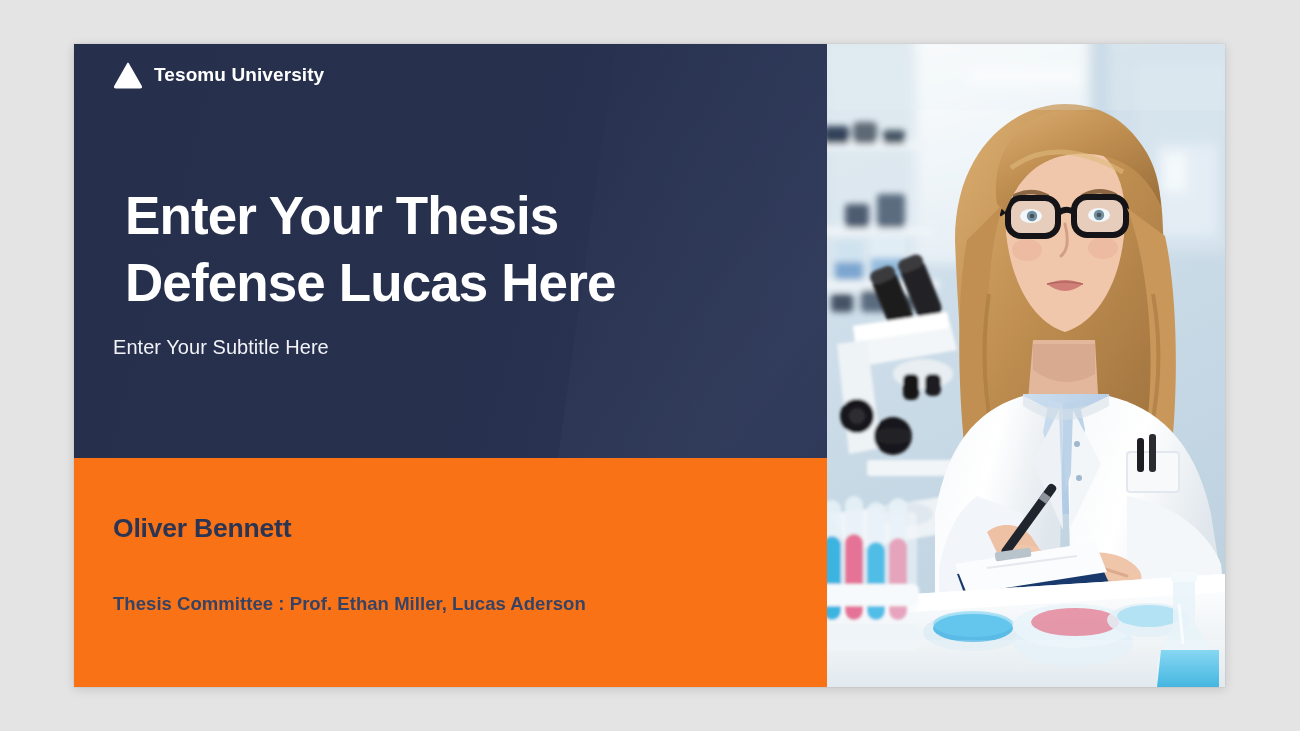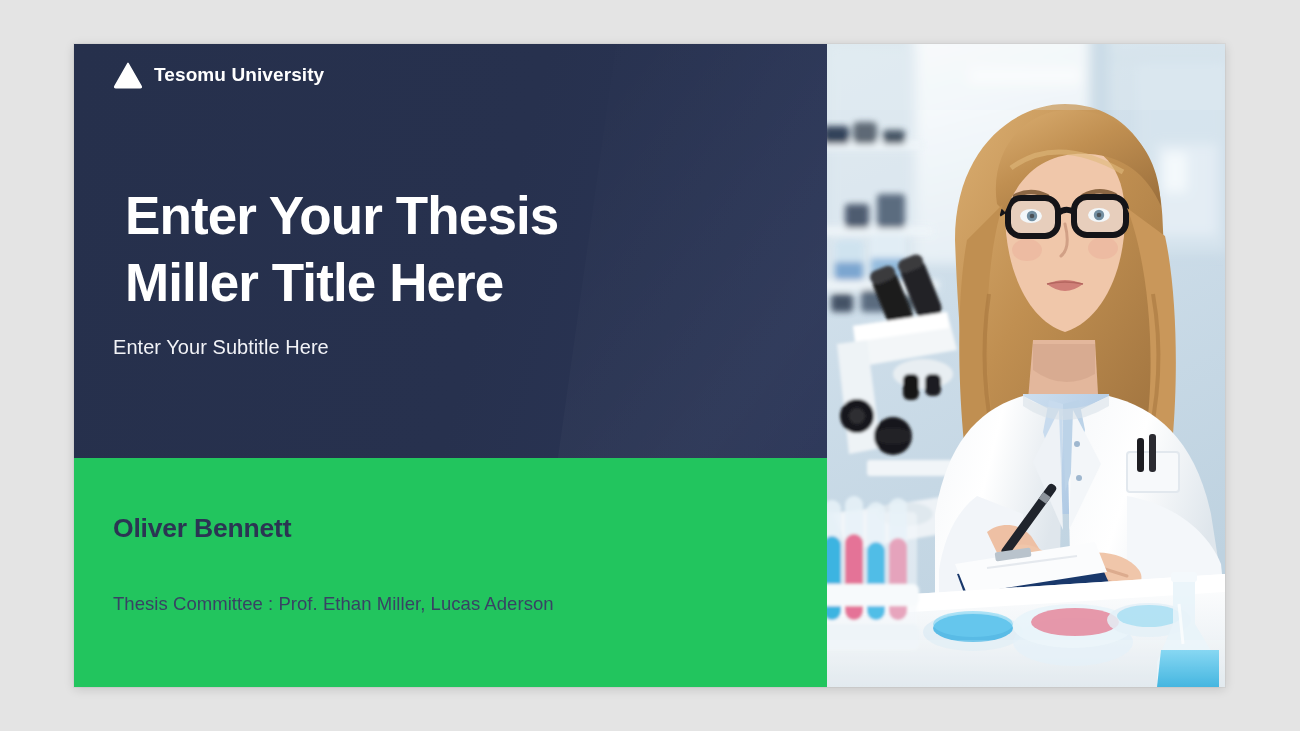--- a/index.html
+++ b/index.html
@@ -112,40 +112,40 @@
     z-index: 3;
   }
 
   
   .light-band {
     position: absolute;
     left: 0;
     top: 414px;
     width: 753px;
     height: 229px;
-    background: #22c55e;
+    background: #f97316;
   }
 
   .presenter {
     position: absolute;
     left: 39px;
     top: 55px;
     color: #2b3553;
     font-size: 26.5px;
     font-weight: 700;
     letter-spacing: -0.2px;
   }
 
   .meta {
     position: absolute;
     left: 39px;
     top: 130px;
     color: #384364;
     font-size: 18.5px;
-    font-weight: 400;
+    font-weight: 700;
     line-height: 1.72;
     letter-spacing: 0.05px;
   }
 
   .meta div { white-space: nowrap; }
 
   
   .photo-panel {
     position: absolute;
     left: 753px;
@@ -169,21 +169,21 @@
 
       <div class="brand">
         <svg class="brand-mark" viewBox="0 0 30 28" aria-hidden="true">
           <path d="M15 2.4 L28 25.2 Q28.8 26.6 27.2 26.6 L2.8 26.6 Q1.2 26.6 2 25.2 Z" fill="#ffffff" stroke="#ffffff" stroke-width="1.6" stroke-linejoin="round"></path>
         </svg>
         <span class="brand-name">Tesomu University</span>
       </div>
 
       <div class="headline">
         <div>Enter Your Thesis</div>
-        <div>Miller Title Here</div>
+        <div>Defense Lucas Here</div>
       </div>
 
       <div class="subtitle">Enter Your Subtitle Here</div>
     </div>
 
     <div class="light-band">
       <div class="presenter">Oliver Bennett</div>
       <div class="meta">
         <div>Thesis Committee : Prof. Ethan Miller, Lucas Aderson</div>
       </div>

